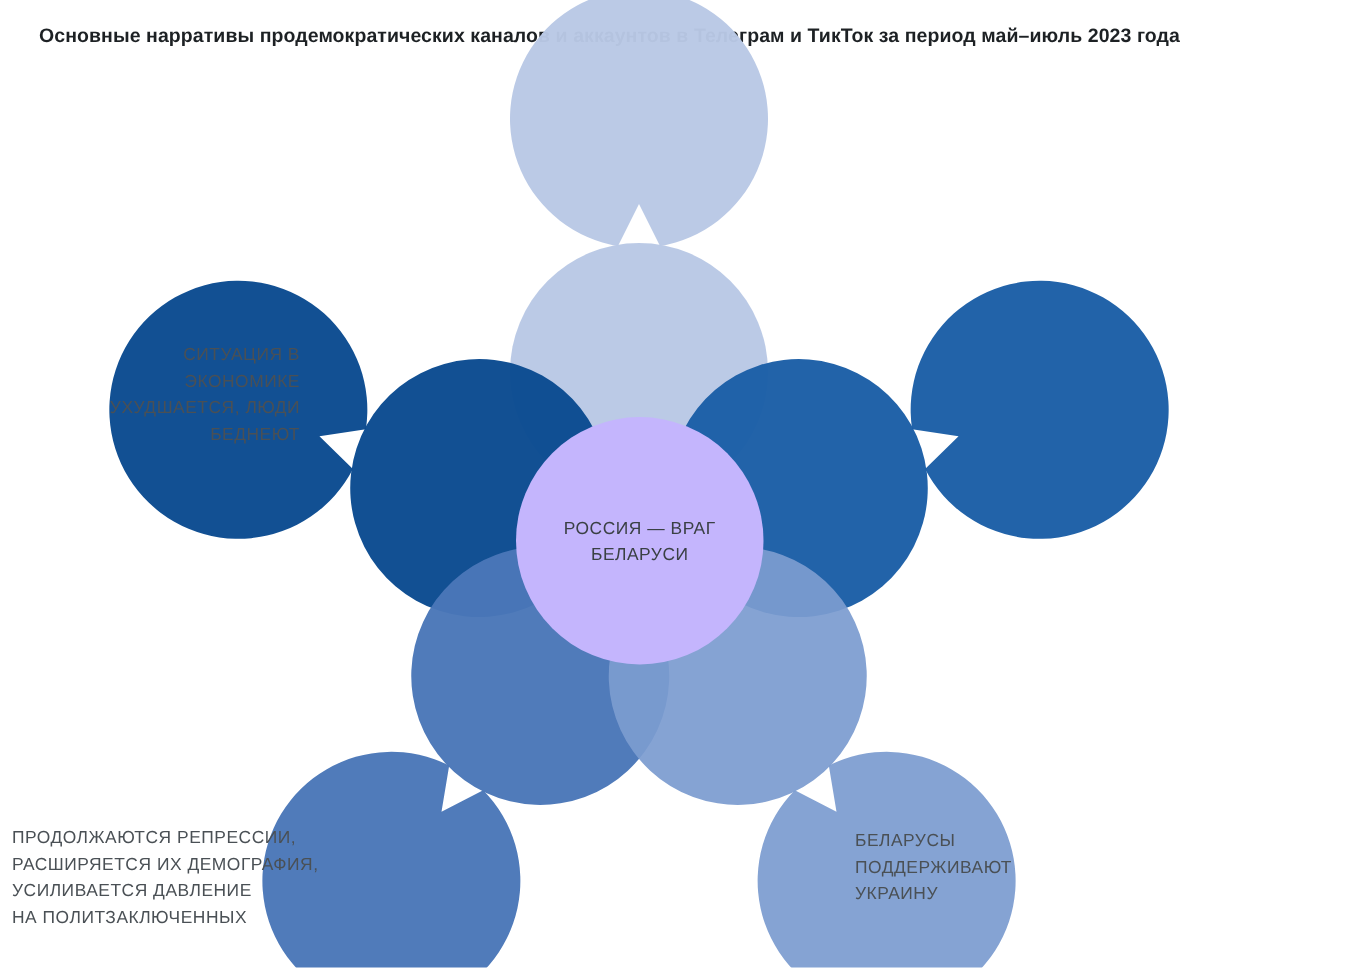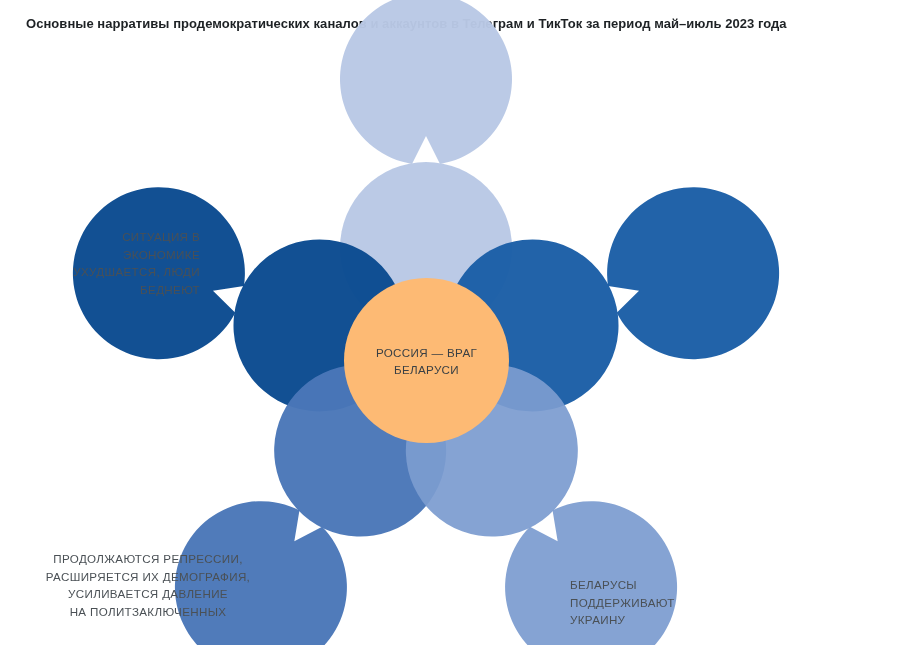--- a/index.html
+++ b/index.html
@@ -87,22 +87,22 @@
     position: absolute;
     font-size: 11.6px;
     line-height: 17.6px;
     letter-spacing: 0.35px;
     color: #4a5055;
     white-space: pre-line;
   }
   #label-top      { left: 282px; top: 64px;  width: 320px; text-align: center; }
   #label-right    { left: 664px; top: 246px; width: 232px; text-align: left; }
   #label-left     { left: 20px;  top: 228px; width: 180px; text-align: right; }
-  #label-bottom-left  { left: 8px;  top: 550px; width: 280px; text-align: center; }
-  #label-bottom-right { left: 570px; top: 552px; width: 220px; text-align: left; margin-top: 24px; }
+  #label-bottom-left  { left: 8px;  top: 550px; width: 280px; text-align: left; }
+  #label-bottom-right { left: 570px; top: 552px; width: 220px; text-align: left; }
 </style>
 </head>
 <body>
 
 <div id="figure-header">
   <div id="figure-title">Основные нарративы продемократических каналов и аккаунтов в Телеграм и ТикТок за период май–июль 2023 года</div>
 </div>
 
 <div id="diagram-stage">
 
@@ -130,21 +130,21 @@
 
     <g transform="translate(426,360) rotate(-144) translate(0,-112)" fill="#4a77b8" fill-opacity="0.97">
       <use href="#petal-unit" xlink:href="#petal-unit"></use>
     </g>
 
     <g transform="translate(426,360) rotate(144) translate(0,-112)" fill="#7c9cd0" fill-opacity="0.93">
       <use href="#petal-unit" xlink:href="#petal-unit"></use>
     </g>
   </svg>
 
-  <div id="center-hub" style="background: #fdba74;">
+  <div id="center-hub" style="background: #c4b5fd;">
     <div id="center-hub-label" style="color: rgb(58, 64, 68);">РОССИЯ — ВРАГ
 БЕЛАРУСИ</div>
   </div>
 
 
 
   <div class="narrative-label" id="label-bottom-right">БЕЛАРУСЫ
 ПОДДЕРЖИВАЮТ
 УКРАИНУ</div>
 

